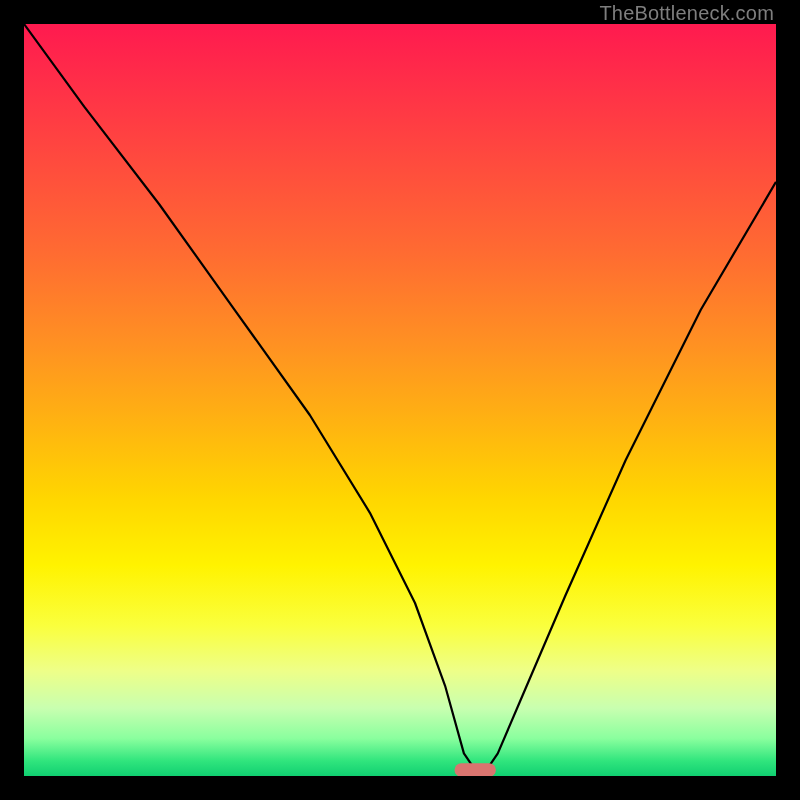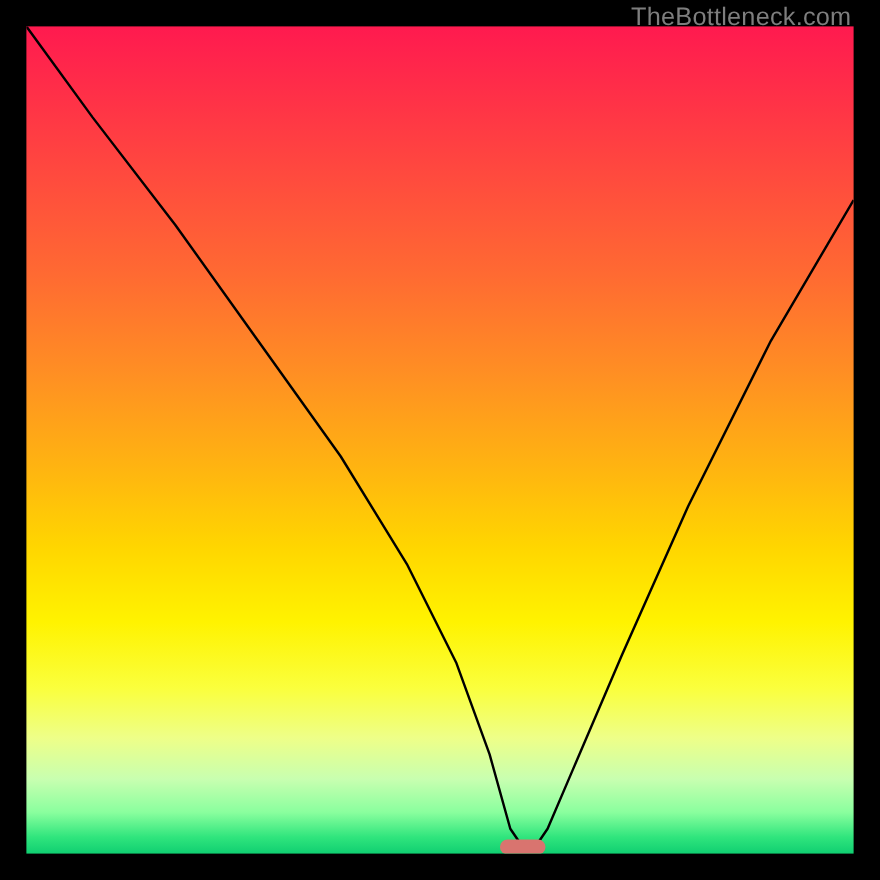--- a/index.html
+++ b/index.html
@@ -48,21 +48,21 @@
     inset: 0;
     width: 100%;
     height: 100%;
     display: block;
   }
   .watermark {
     position: absolute;
     top: 2px;
     right: 26px;
     color: #7e7e7e;
-    font-size: 23px;
+    font-size: 20px;
     font-weight: 500;
     letter-spacing: 0.2px;
     user-select: none;
   }
 </style>
 </head>
 <body>
 
 <div class="frame">
   <div class="watermark">TheBottleneck.com</div>

